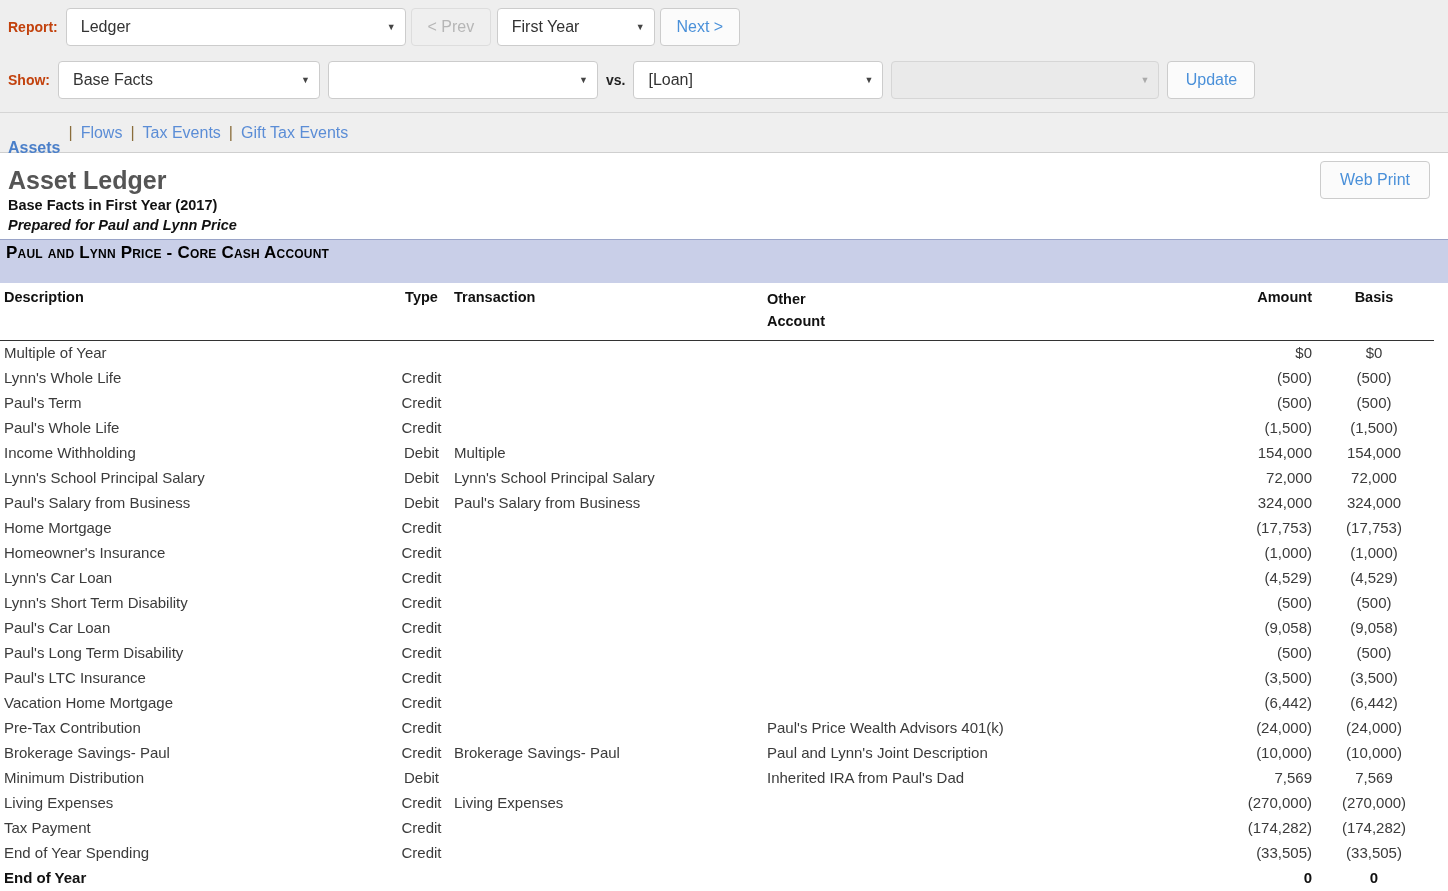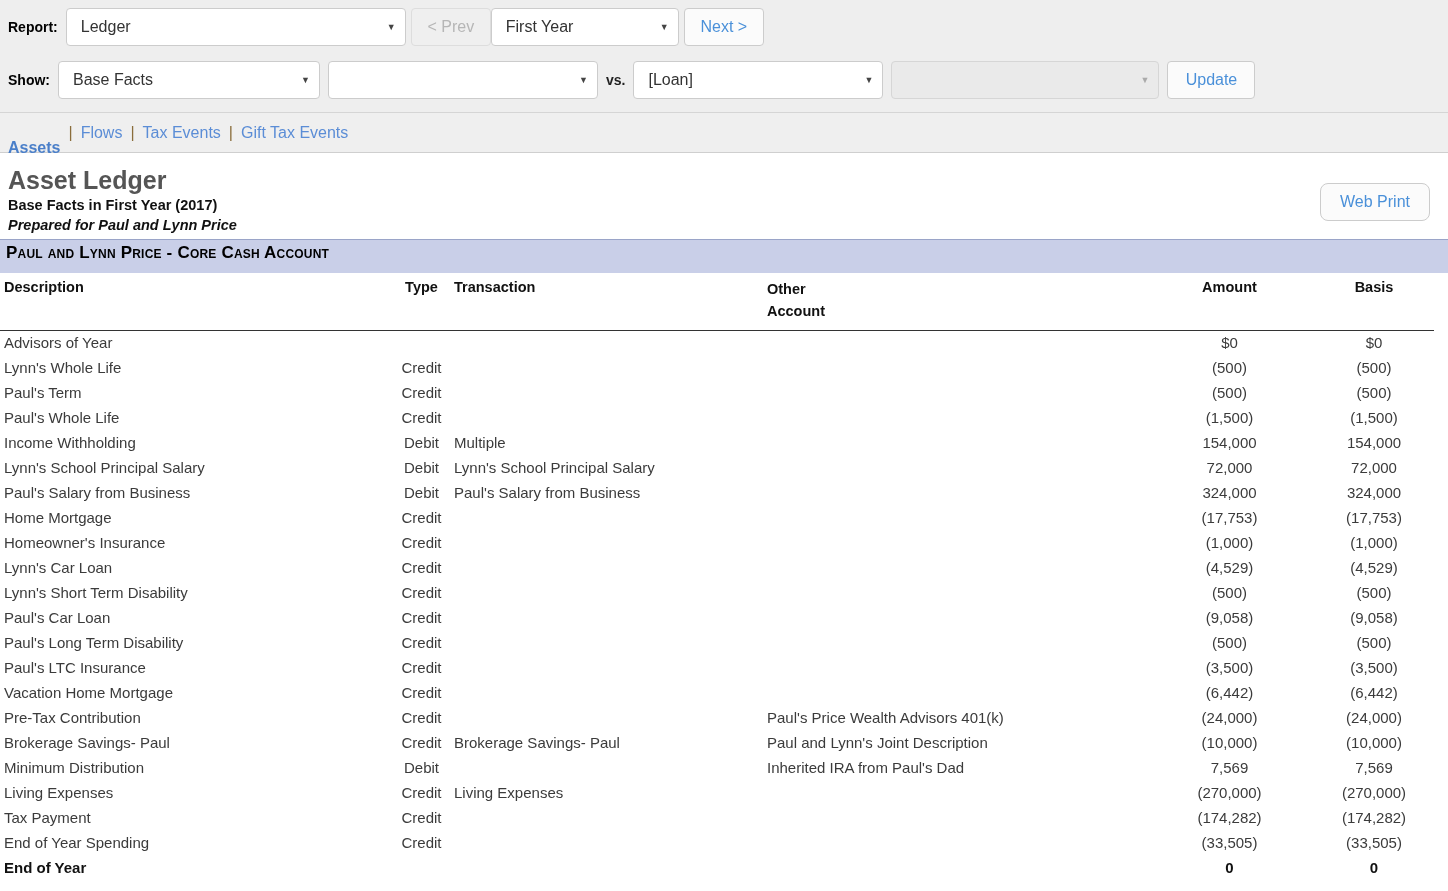--- a/index.html
+++ b/index.html
@@ -26,21 +26,21 @@
   }
   .toolbar-row {
     display: flex;
     align-items: center;
     height: 53px;
     padding-left: 8px;
   }
   .tb-label {
     font-weight: bold;
     font-size: 14px;
-    color: #000000;
+    color: #c2410c;
     margin-right: 8px;
     white-space: nowrap;
   }
   .select {
     position: relative;
     background: #ffffff;
     border: 1px solid #cccccc;
     border-radius: 4px;
     height: 38px;
     box-sizing: border-box;
@@ -92,21 +92,21 @@
   .vs-label {
     font-weight: bold;
     font-size: 14px;
     color: #222;
     margin: 0 8px;
   }
 
   
   #report-select   { width: 340px; }
   #prev-button     { width: 80px;  margin-left: 5px; }
-  #year-select     { width: 188px; margin-left: 0; }
+  #year-select     { width: 158px; margin-left: 6px; }
   #next-button     { width: 80px;  margin-left: 5px; }
 
   #show-select     { width: 262px; }
   #show-select2    { width: 270px; margin-left: 8px; }
   #compare-select  { width: 250px; }
   #compare-select2 { width: 268px; margin-left: 8px; }
   #update-button   { width: 88px;  margin-left: 8px; }
 
   
   .navbar {
@@ -149,35 +149,34 @@
     font-size: 14.5px;
     font-weight: bold;
     font-style: italic;
     color: #111;
     line-height: 1.35;
     margin-bottom: 4px;
   }
   #web-print-button {
     position: absolute;
     right: 18px;
-    top: 30px;
+    top: 8px;
     width: 110px;
     height: 38px;
-    border-radius: 8px;
   }
 
   
   .section-band {
     background: #c9cfe8;
     border-top: 1px solid #9aa4c8;
     font-variant: small-caps;
     font-weight: bold;
     font-size: 17px;
     color: #000000;
-    padding: 2px 0 9px 6px;
+    padding: 2px 0 19px 6px;
     letter-spacing: 0.2px;
     height: 22px;
     box-sizing: content-box;
     line-height: 22px;
   }
 
   
   table.ledger {
     width: 1422px;
     margin-left: 0;
@@ -201,21 +200,21 @@
     overflow: hidden;
   }
   tr.total td {
     font-weight: bold;
     color: #111;
   }
   .col-desc  { width: 385px; text-align: left;  padding-left: 4px !important; }
   .col-type  { width: 65px;  text-align: center; }
   .col-trans { width: 307px; text-align: left; }
   .col-other { width: 380px; text-align: left; padding-left: 6px !important; }
-  .col-amt   { width: 165px; text-align: center; padding-right: 2px !important; }
+  .col-amt   { width: 165px; text-align: right; padding-right: 2px !important; }
   .col-basis { width: 120px; text-align: center; padding-right: 0px !important; }
 
   th.col-desc  { padding-left: 4px !important; }
   th.col-other { padding-left: 6px !important; }
   th.col-amt   { padding-right: 2px !important; }
 
   .wrap2 { display: block; line-height: 1.5; }
 </style>
 </head>
 <body>
@@ -306,21 +305,21 @@
       <th class="col-other">
         <span class="wrap2">Other</span>
         <span class="wrap2">Account</span>
       </th>
       <th class="col-amt">Amount</th>
       <th class="col-basis">Basis</th>
     </tr>
   </thead>
   <tbody id="ledger-body">
       <tr>
-        <td class="col-desc">Advisors of Year</td>
+        <td class="col-desc">Multiple of Year</td>
         <td class="col-type"></td>
         <td class="col-trans"></td>
         <td class="col-other"></td>
         <td class="col-amt">$0</td>
         <td class="col-basis">$0</td>
       </tr>
       <tr>
         <td class="col-desc">Lynn's Whole Life</td>
         <td class="col-type">Credit</td>
         <td class="col-trans"></td>

